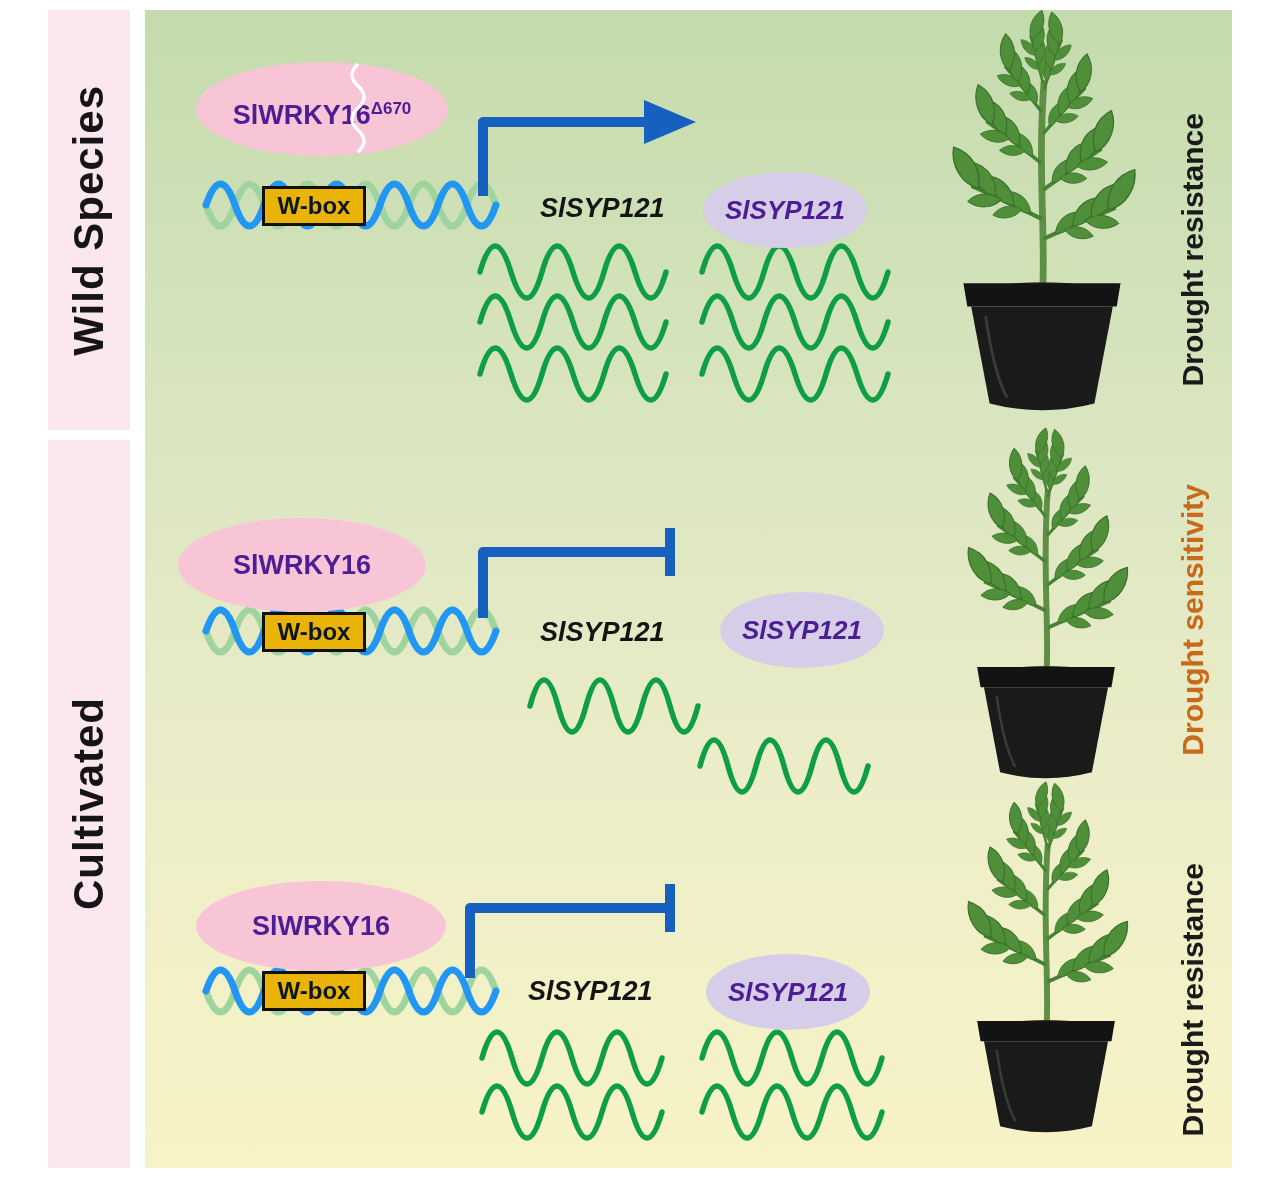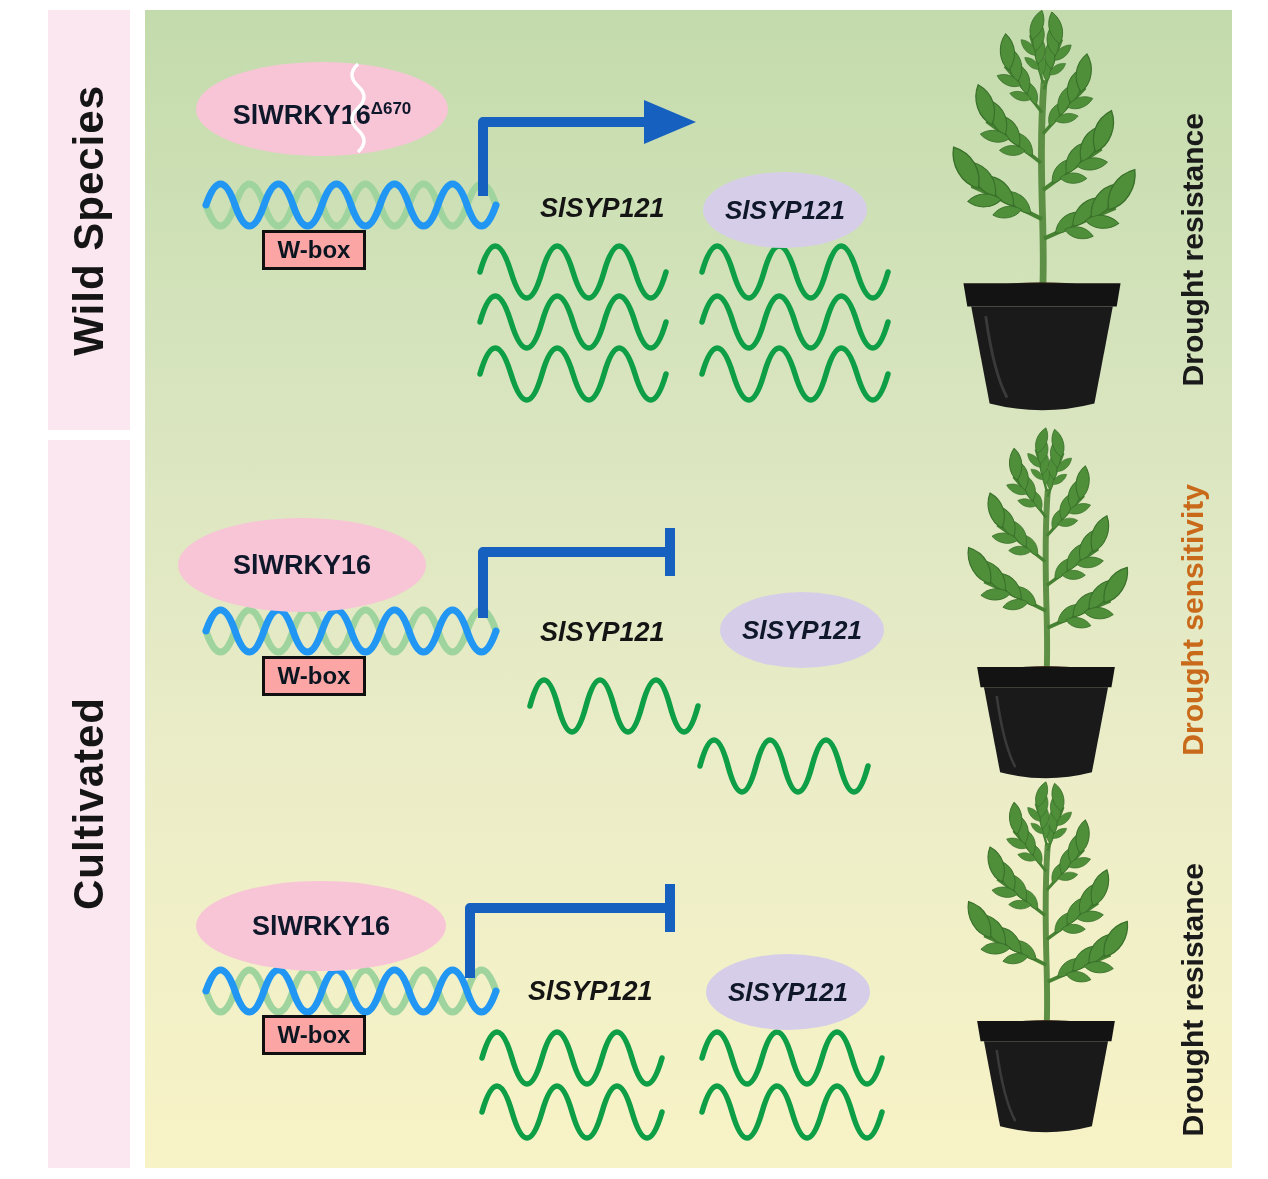--- a/index.html
+++ b/index.html
@@ -15,38 +15,38 @@
             font-weight:bold; font-size:42px; color:#151515; letter-spacing:1px; white-space:nowrap; }
 
   
   #panel { position:absolute; left:145px; top:10px; width:1087px; height:1158px;
            background:linear-gradient(180deg,#c3dbac 0%,#d9e5bf 35%,#ebedc8 65%,#f8f3c6 100%); }
 
   #art { position:absolute; left:0; top:0; z-index:1; }
 
   
   .ellipse { position:absolute; border-radius:50%; text-align:center;
-             font-weight:bold; color:#0f172a; z-index:2; white-space:nowrap; }
+             font-weight:bold; color:#4c1d95; z-index:2; white-space:nowrap; }
   .tf   { background:#f7c5d6; font-size:27px; }
   .prod { background:#d6cee8; font-size:26px; font-style:italic; }
   .cip  { background:#54bfa9; font-size:33px; z-index:3; }
   #tf1   { left:196px; top:62px;  width:252px; height:94px; line-height:94px; }
   #tf2   { left:178px; top:518px; width:248px; height:94px; line-height:94px; }
   #tf3   { left:196px; top:881px; width:250px; height:90px; line-height:90px; }
   #prod1 { left:703px; top:172px; width:164px; height:76px; line-height:76px; }
   #prod2 { left:720px; top:592px; width:164px; height:76px; line-height:76px; }
   #prod3 { left:706px; top:954px; width:164px; height:76px; line-height:76px; }
   #cip3  { left:345px; top:814px; width:176px; height:88px; line-height:88px; }
   .tf sup { font-size:17px; vertical-align:super; font-weight:bold; }
   .trunc { position:absolute; left:148px; top:0; z-index:4; }
 
   
-  .wbox { position:absolute; width:104px; height:40px; background:#fca5a5;
+  .wbox { position:absolute; width:104px; height:40px; background:#eab308;
           border:3px solid #101010; display:flex; align-items:center; justify-content:center;
-          font-weight:bold; font-size:24px; color:#0a1520; z-index:2;margin-top:44px; }
+          font-weight:bold; font-size:24px; color:#0a1520; z-index:2; }
   #wbox1 { left:262px; top:186px; }
   #wbox2 { left:262px; top:612px; }
   #wbox3 { left:262px; top:971px; }
 
   
   .gene { position:absolute; font-style:italic; font-weight:bold; font-size:27px;
           color:#141414; z-index:2; white-space:nowrap; }
   #gene1 { left:540px; top:193px; }
   #gene2 { left:540px; top:617px; }
   #gene3 { left:528px; top:976px; }

